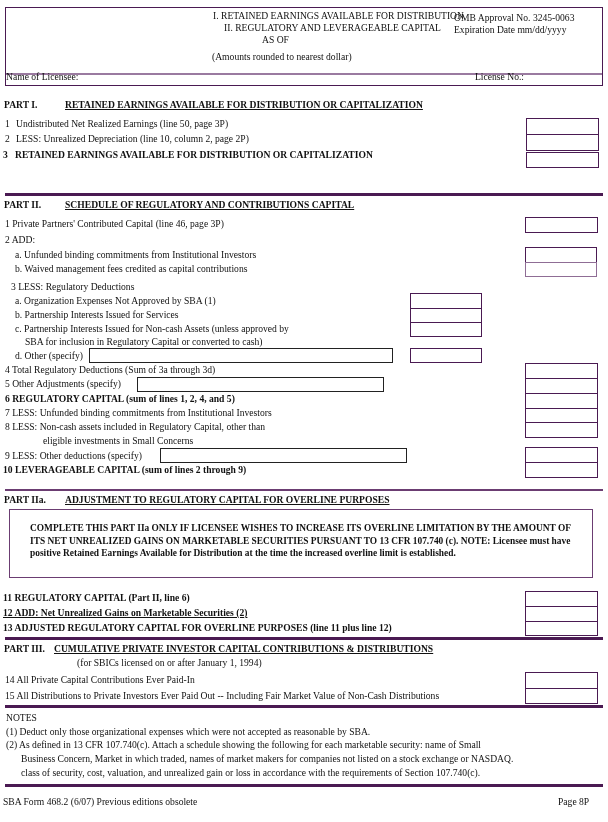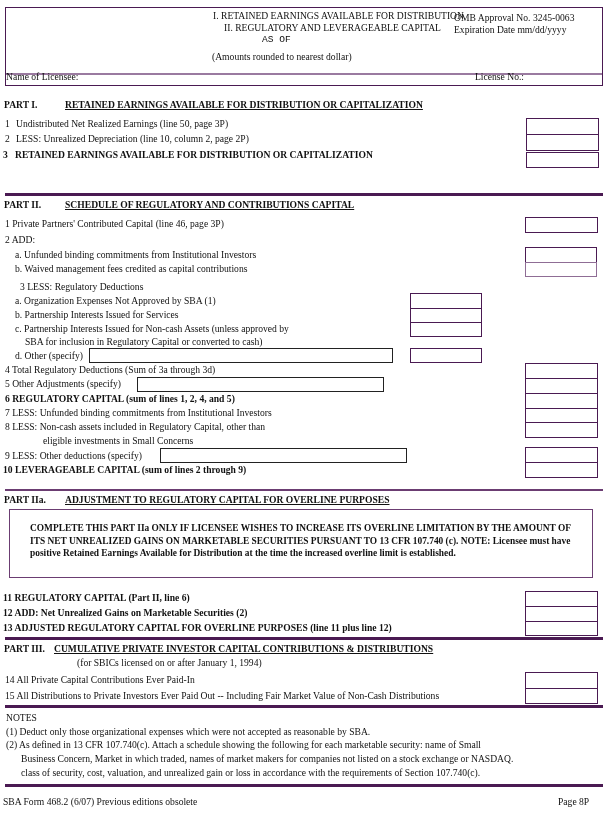--- a/index.html
+++ b/index.html
@@ -19,21 +19,21 @@
   #note-box p { margin:0; position:absolute; left:20px; top:12px; width:545px; font-size:9.4px; font-weight:bold; line-height:12.5px; white-space:normal; }
 </style>
 </head>
 <body>
 
 <div id="hdr">
   <div class="divider"></div>
 </div>
 <div class="abs" style="left:213px;top:11px;">I. RETAINED EARNINGS AVAILABLE FOR DISTRIBUTION</div>
 <div class="abs" style="left:224px;top:23px;">II. REGULATORY AND LEVERAGEABLE CAPITAL</div>
-<div class="abs" style="left:262px;top:35px;font-family:Liberation Mono, monospace;">AS OF</div>
+<div class="abs" style="left:262px;top:35px;">AS OF</div>
 <div class="abs" style="left:212px;top:52px;">(Amounts rounded to nearest dollar)</div>
 <div class="abs" style="left:454px;top:13px;">OMB Approval No. 3245-0063</div>
 <div class="abs" style="left:454px;top:25px;">Expiration Date  mm/dd/yyyy</div>
 <div class="abs" style="left:6px;top:72px;">Name of Licensee:</div>
 <div class="abs" style="left:475px;top:72px;">License No.:</div>
 
 <div class="abs b" style="left:4px;top:100px;">PART I.</div>
 <div class="abs b u" style="left:65px;top:100px;">RETAINED EARNINGS AVAILABLE FOR DISTRIBUTION OR CAPITALIZATION</div>
 <div class="abs" style="left:5px;top:119px;">1</div>
 <div class="abs" style="left:16px;top:119px;">Undistributed Net Realized Earnings (line 50, page 3P)</div>
@@ -50,21 +50,21 @@
 <div class="abs b" style="left:4px;top:200px;">PART II.</div>
 <div class="abs b u" style="left:65px;top:200px;">SCHEDULE OF REGULATORY AND CONTRIBUTIONS CAPITAL</div>
 <div class="abs" style="left:5px;top:219px;">1  Private Partners' Contributed Capital (line 46, page 3P)</div>
 <div class="abs" style="left:5px;top:235px;">2  ADD:</div>
 <div class="abs" style="left:15px;top:250px;">a.  Unfunded binding commitments from Institutional Investors</div>
 <div class="abs" style="left:15px;top:264px;">b. Waived management fees credited as capital contributions</div>
 <div class="box" style="left:525px;top:217px;width:73px;height:16px;"></div>
 <div class="box" style="left:525px;top:247px;width:72px;height:16px;"></div>
 <div class="box light" style="left:525px;top:262px;width:72px;height:15px;"></div>
 
-<div class="abs" style="left:20px;top:282px;">3  LESS:  Regulatory Deductions</div>
+<div class="abs" style="left:11px;top:282px;">3  LESS:  Regulatory Deductions</div>
 <div class="abs" style="left:15px;top:296px;">a. Organization Expenses Not Approved by SBA (1)</div>
 <div class="abs" style="left:15px;top:310px;">b. Partnership Interests Issued for Services</div>
 <div class="abs" style="left:15px;top:324px;">c. Partnership Interests Issued for Non-cash Assets (unless approved by</div>
 <div class="abs" style="left:25px;top:337px;">SBA for inclusion in Regulatory Capital or converted to cash)</div>
 <div class="abs" style="left:15px;top:351px;">d. Other (specify)</div>
 <div class="field" style="left:89px;top:348px;width:304px;height:15px;"></div>
 <div class="box" style="left:410px;top:293px;width:72px;height:16px;"></div>
 <div class="box" style="left:410px;top:308px;width:72px;height:15px;"></div>
 <div class="box" style="left:410px;top:322px;width:72px;height:15px;"></div>
 <div class="box" style="left:410px;top:348px;width:72px;height:15px;"></div>
@@ -90,21 +90,21 @@
 
 <div class="hr thin" style="top:489px;"></div>
 
 <div class="abs b" style="left:4px;top:495px;">PART IIa.</div>
 <div class="abs b u" style="left:65px;top:495px;">ADJUSTMENT TO REGULATORY CAPITAL FOR OVERLINE PURPOSES</div>
 <div id="note-box">
   <p>COMPLETE THIS PART IIa ONLY IF LICENSEE WISHES TO INCREASE ITS OVERLINE LIMITATION BY THE AMOUNT OF ITS NET UNREALIZED GAINS ON MARKETABLE SECURITIES PURSUANT TO 13 CFR 107.740 (c). NOTE:  Licensee must have positive Retained Earnings Available for Distribution at the time the increased overline limit is established.</p>
 </div>
 
 <div class="abs b" style="left:3px;top:593px;">11  REGULATORY CAPITAL (Part II, line 6)</div>
-<div class="abs b" style="left:3px;top:608px;">12  ADD:  Net Unrealized Gains on Marketable Securities (2)</div>
+<div class="abs b" style="left:3px;top:608px;text-decoration:underline;">12  ADD:  Net Unrealized Gains on Marketable Securities (2)</div>
 <div class="abs b" style="left:3px;top:623px;">13  ADJUSTED REGULATORY CAPITAL FOR OVERLINE PURPOSES (line 11 plus line 12)</div>
 <div class="box" style="left:525px;top:591px;width:73px;height:16px;"></div>
 <div class="box" style="left:525px;top:606px;width:73px;height:16px;"></div>
 <div class="box" style="left:525px;top:621px;width:73px;height:15px;"></div>
 
 <div class="hr" style="top:637px;"></div>
 
 <div class="abs b" style="left:4px;top:644px;">PART III.</div>
 <div class="abs b u" style="left:54px;top:644px;">CUMULATIVE PRIVATE INVESTOR CAPITAL CONTRIBUTIONS &amp; DISTRIBUTIONS</div>
 <div class="abs" style="left:54px;top:658px;padding-left:23px;">(for SBICs licensed on or after January 1, 1994)</div>

